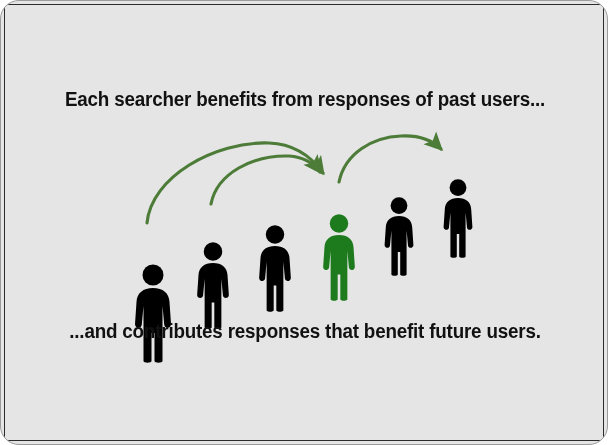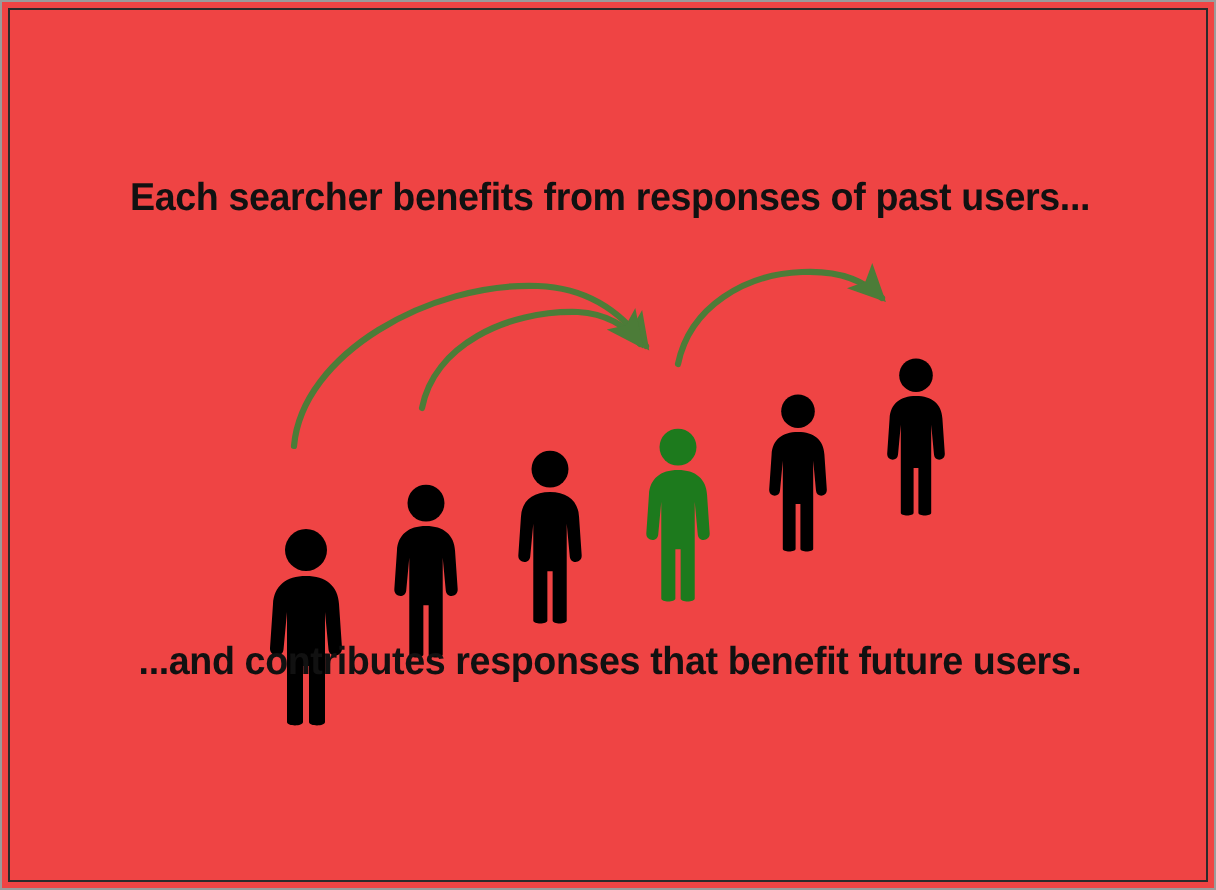--- a/index.html
+++ b/index.html
@@ -70,21 +70,21 @@
     top: 318px;
     font-size: 19.5px;
     line-height: 24px;
     transform: scaleX(0.965);
     transform-origin: center top;
   }
 </style>
 </head>
 <body>
 
-<div id="slide" style="background: #ef4444; border-color: rgb(155, 155, 155);">
+<div id="slide" style="background: #e5e5e5; border-color: rgb(155, 155, 155); border-radius: 19px;">
   <div id="frame-inner" style="border-color: rgb(43, 43, 43);"></div>
 
   <div id="caption-top" class="caption" style="color: rgb(17, 17, 17);">Each searcher benefits from responses of past users...</div>
 
   <svg id="canvas" viewBox="0 0 608 445" xmlns="http://www.w3.org/2000/svg">
 
     <defs>
 
       <symbol id="person" viewBox="0 0 100 200">
 

